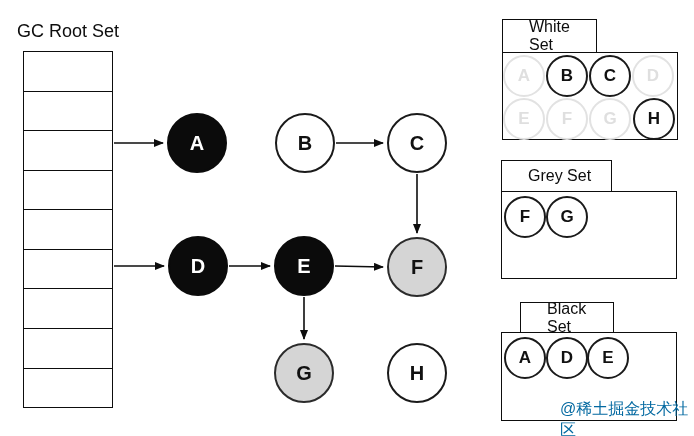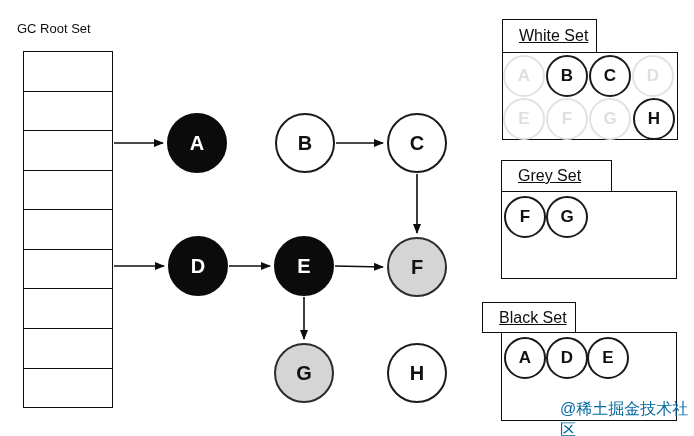--- a/index.html
+++ b/index.html
@@ -1,42 +1,42 @@
 <!DOCTYPE html>
 <html><head>
 <meta charset="utf-8">
 <style>
   html,body{margin:0;padding:0;background:#fff;}
   #canvas{
     position:relative;width:694px;height:436px;background:#ffffff;overflow:hidden;
     font-family:"Liberation Sans","DejaVu Sans",sans-serif;color:#111;
   }
   
-  .root-label{position:absolute;left:17px;top:21px;font-size:13px;color:#0d0d0d;}
+  .root-label{position:absolute;left:17px;top:21px;font-size:18px;color:#0d0d0d;}
   .root-table{
     position:absolute;left:23px;top:51px;width:90px;height:357px;
     border:1.5px solid #0d0d0d;display:flex;flex-direction:column;box-sizing:border-box;background:#fff;
   }
   .root-row{flex:1;border-bottom:1.5px solid #0d0d0d;}
   .root-row:last-child{border-bottom:none;}
   
   #edges{position:absolute;left:0;top:0;width:694px;height:436px;pointer-events:none;}
   
   .node{
     position:absolute;width:60px;height:60px;border-radius:50%;
     display:flex;align-items:center;justify-content:center;
     font-weight:bold;font-size:20px;box-sizing:border-box;
   }
   .node.black{background:#0b0b0b;color:#ffffff;border:2px solid #0b0b0b;}
   .node.white{background:#ffffff;color:#111;border:2px solid #1a1a1a;}
   .node.grey{background:#d5d5d5;color:#111;border:2px solid #2b2b2b;}
   
   .tab{
     position:absolute;box-sizing:border-box;border:1.5px solid #0d0d0d;background:#fff;
-    font-size:16px;color:#0d0d0d;display:flex;align-items:center;padding-left:16px;z-index:2;text-decoration:underline;
+    font-size:16px;color:#0d0d0d;display:flex;align-items:center;padding-left:26px;z-index:2;
   }
   .setbox{
     position:absolute;box-sizing:border-box;border:1.5px solid #0d0d0d;background:#fff;z-index:1;
   }
   .mini{
     position:absolute;width:42px;height:42px;border-radius:50%;box-sizing:border-box;
     display:flex;align-items:center;justify-content:center;
     font-weight:bold;font-size:17px;background:#fff;
   }
   .mini.solid{border:2px solid #1a1a1a;color:#111;}
@@ -137,21 +137,21 @@
   </div>
   <div class="setbox" style="left:501px;top:191px;width:176px;height:88px">
     <div class="mini solid" style="left:2px;top:4px">
       <span>F</span>
     </div>
     <div class="mini solid" style="left:44px;top:4px">
       <span>G</span>
     </div>
   </div>
 
-  <div class="tab" style="left:482px;top:302px;width:94px;height:31px">
+  <div class="tab" style="left:520px;top:302px;width:94px;height:31px">
     <span>Black Set</span>
   </div>
   <div class="setbox" style="left:501px;top:332px;width:176px;height:89px">
     <div class="mini solid" style="left:2px;top:4px">
       <span>A</span>
     </div>
     <div class="mini solid" style="left:44px;top:4px">
       <span>D</span>
     </div>
     <div class="mini solid" style="left:85px;top:4px">

